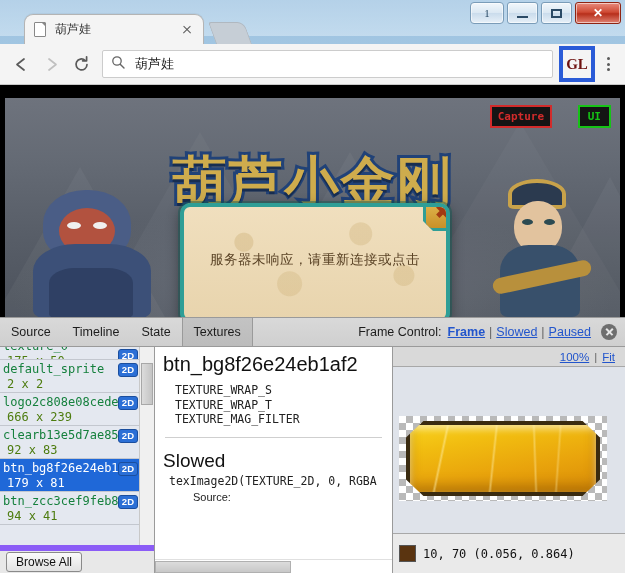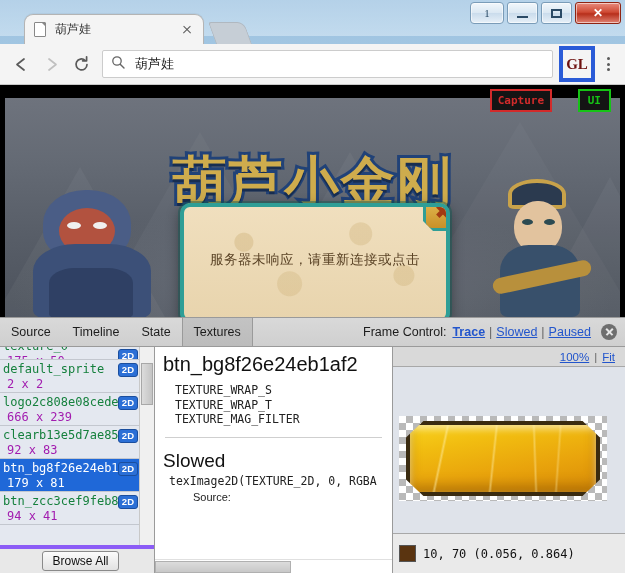--- a/index.html
+++ b/index.html
@@ -174,21 +174,21 @@
     border: 3px solid #2f9e96; border-radius: 9px;
     transform: rotate(0deg);
     clip-path: polygon(25% 0,75% 0,100% 25%,100% 75%,75% 100%,25% 100%,0 75%,0 25%);
     display: flex; align-items: center; justify-content: center;
     font-weight: bold; font-size: 19px; color: #a33a12; cursor: pointer;
     font-family: "Liberation Sans", sans-serif;
   }
 
   
   #capture-btn, #ui-btn {
-    position: absolute; top: 4px; z-index: 6;
+    position: absolute; top: 20px; z-index: 6;
     font-family: "DejaVu Sans Mono", monospace; font-weight: bold; font-size: 11px;
     padding: 3px 6px; background: #141414; cursor: pointer; line-height: 13px;
   }
   #capture-btn { right: 73px; color: #d22b2b; border: 2px solid #d22b2b; }
   #ui-btn      { right: 14px; color: #16c316; border: 2px solid #16c316; padding: 3px 8px;}
 
   
   #inspector-toolbar {
     position: absolute; left: 0; top: 317px; width: 625px; height: 30px;
     background: linear-gradient(180deg,#d9d9d9,#cfcfcf);
@@ -240,41 +240,41 @@
     position: relative; height: 33px; padding: 1px 2px 0 3px;
     border-bottom: 1px solid #c3c7cf; overflow: hidden; cursor: pointer;
   }
   .tex-row.selected { background: #1f68d8; }
   .tex-name {
     font-family: "DejaVu Sans Mono", monospace; font-size: 12px; color: #15803d;
     white-space: nowrap; line-height: 16px;
   }
   .tex-row.selected .tex-name, .tex-row.selected .tex-size { color: #fff; }
   .tex-size {
-    font-family: "DejaVu Sans Mono", monospace; font-size: 12px; color: #a21caf;
+    font-family: "DejaVu Sans Mono", monospace; font-size: 12px; color: #4d7c0f;
     white-space: nowrap; line-height: 15px; padding-left: 4px;
   }
   .tex-badge {
     position: absolute; right: 2px; top: 3px;
     background: #2b6fd6; color: #fff; font-size: 9.5px; font-weight: bold;
     font-family: "Liberation Sans", sans-serif;
     padding: 1px 3px; border-radius: 3px; border: 1px solid #1a4e9e; line-height: 10px; margin-left: 40px;
   }
   #texlist-scroll {
     position: absolute; right: 0; top: 0; width: 15px; bottom: 28px;
     background: #f0f0f0; border-left: 1px solid #c8c8c8;
   }
   #texlist-thumb {
     position: absolute; left: 1px; top: 16px; width: 12px; height: 42px;
     background: linear-gradient(90deg,#dcdcdc,#c4c4c4); border: 1px solid #a8a8a8;
   }
   #browse-all-bar {
     position: absolute; left: 0; bottom: 0; width: 155px; height: 28px;
-    background: #e8e8e8; border-top: 4px solid #8b5cf6;
-    display: flex; align-items: center; padding-left: 6px; justify-content: center;
+    background: #e8e8e8; border-top: 6px solid #8b5cf6;
+    display: flex; align-items: center; padding-left: 6px;
   }
   #browse-all-btn {
     font-size: 12px; padding: 2px 9px; border: 1px solid #8a8a8a; border-radius: 3px;
     background: linear-gradient(180deg,#fbfbfb,#e2e2e2); color: #111; cursor: pointer;
   }
 
   
   #detail-pane {
     flex: 0 0 238px; width: 238px; position: relative;
     background: #fff; border-right: 1px solid #9a9a9a; overflow: hidden;
@@ -459,21 +459,21 @@
   </div>
 
   <div id="inspector-toolbar">
     <div class="itab">Source</div>
     <div class="itab">Timeline</div>
     <div class="itab">State</div>
     <div class="itab active">Textures</div>
 
     <div id="frame-control">
       <span class="fc-label">Frame Control:</span>
-      <span class="fc-link sel">Trace</span>
+      <span class="fc-link sel">Frame</span>
       <span class="fc-sep">|</span>
       <span class="fc-link">Slowed</span>
       <span class="fc-sep">|</span>
       <span class="fc-link">Paused</span>
     </div>
     <div id="inspector-close"></div>
   </div>
 
   <div id="inspector-body">
 

